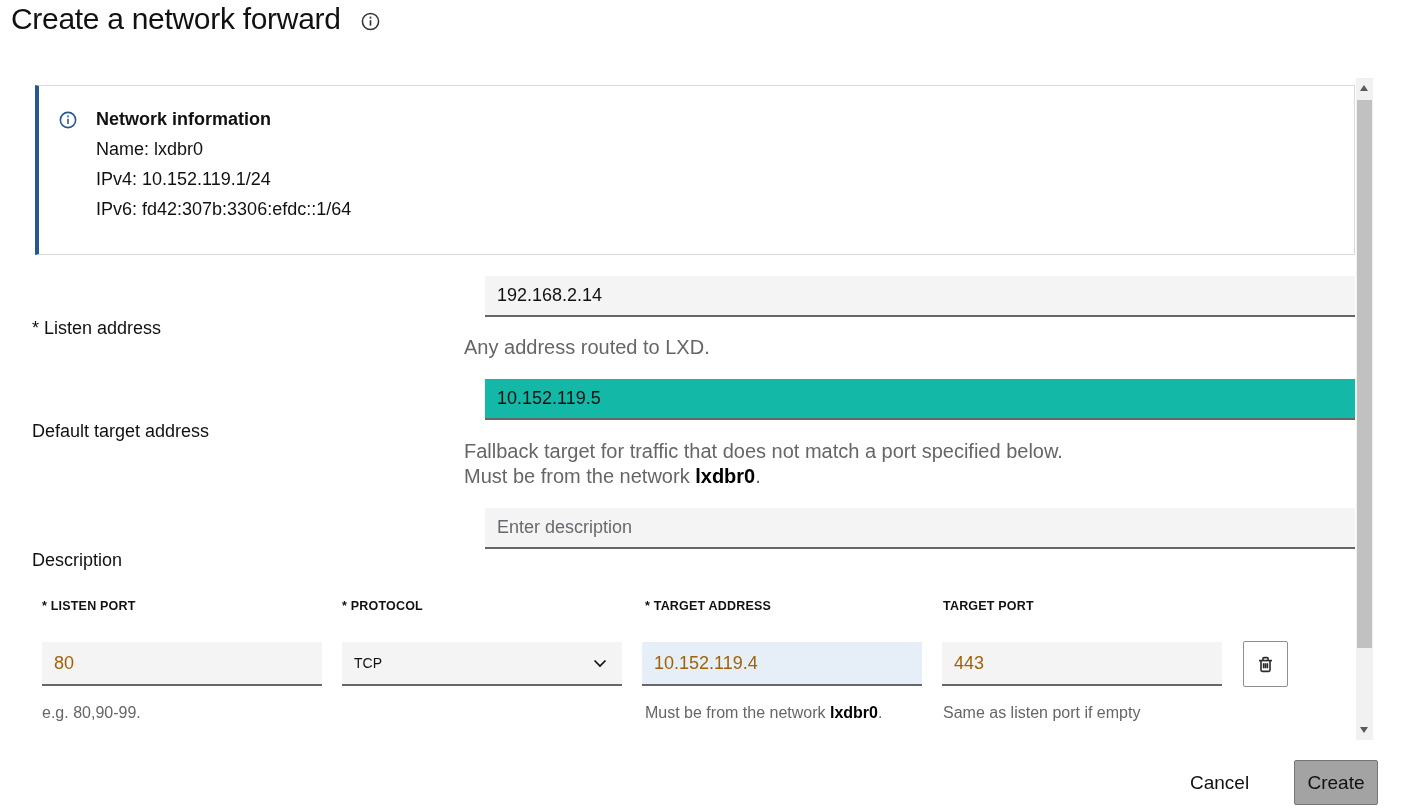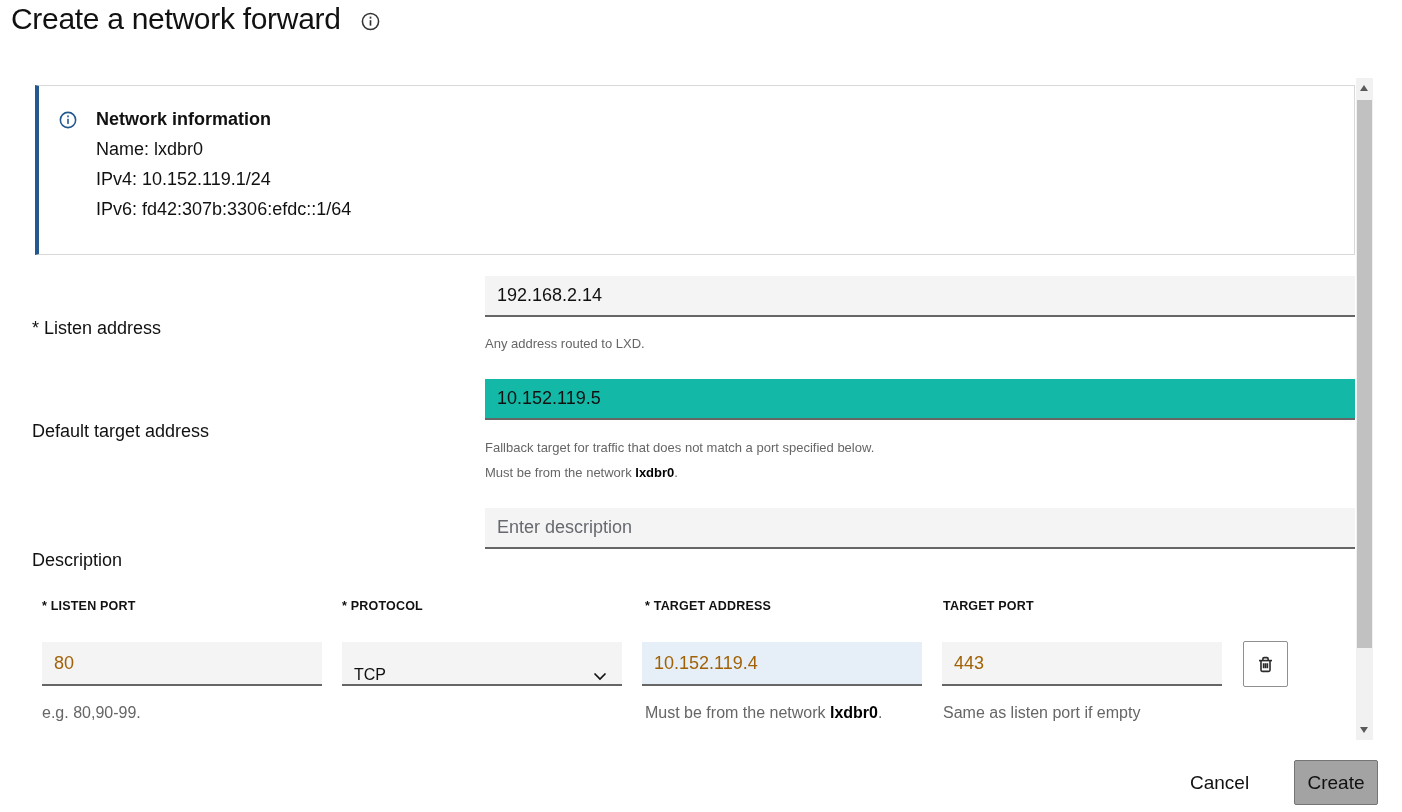--- a/index.html
+++ b/index.html
@@ -15,28 +15,28 @@
   .notification { position: absolute; left: 35px; top: 85px; width: 1320px; height: 170px; background: #fff; border: 1px solid #d9d9d9; border-left: 4px solid #24598f; }
   .notif-icon { position: absolute; left: 20px; top: 25px; color: #24598f; display: inline-flex; }
   .notif-content { position: absolute; left: 57px; top: 18px; font-size: 18px; line-height: 30px; }
   .notif-title { font-weight: 700; }
 
   
   .flabel { position: absolute; left: 32px; font-size: 18px; color: #111; margin-top: 32px; }
   .finput { position: absolute; left: 485px; width: 870px; height: 41px; border: 0; border-bottom: 2px solid #666; background: #f4f4f4; font-family: "Liberation Sans", sans-serif; font-size: 18px; color: #111; padding: 0 12px; outline: none; }
   .finput.blue { background: #14b8a6; }
   .finput::placeholder { color: #66696e; opacity: 1; }
-  .fhelp { position: absolute; left: 485px; font-size: 13px; color: #666; }
+  .fhelp { position: absolute; left: 464px; font-size: 20px; color: #666; }
   .fhelp b, .thelp b { color: #000000; font-weight: 700; }
 
   
   .thead { position: absolute; font-size: 12.5px; font-weight: 700; letter-spacing: 0.2px; color: #111; }
   .tinput { position: absolute; top: 642px; width: 280px; height: 44px; border: 0; border-bottom: 2px solid #666; background: #f4f4f4; font-family: "Liberation Sans", sans-serif; font-size: 18px; color: #a16207; padding: 0 12px; outline: none; }
   .tinput.blue { background: #e6eff8; }
-  .select-box { position: absolute; top: 642px; left: 342px; width: 280px; height: 44px; border-bottom: 2px solid #666; background: #f4f4f4; font-size: 16px; color: #111; display: flex; align-items: flex-end; justify-content: space-between; padding: 0 14px 0 12px; cursor: pointer; }
+  .select-box { position: absolute; top: 642px; left: 342px; width: 280px; height: 44px; border-bottom: 2px solid #666; background: #f4f4f4; font-size: 14px; color: #111; display: flex; align-items: center; justify-content: space-between; padding: 0 14px 0 12px; cursor: pointer; }
   .thelp { position: absolute; top: 704px; font-size: 16px; color: #666; }
   .trash-btn { position: absolute; left: 1243px; top: 641px; width: 45px; height: 46px; background: #fff; border: 1px solid #8f8f8f; border-radius: 2px; display: flex; align-items: center; justify-content: center; cursor: pointer; color: #2b2b2b; }
 
   
   .scrollbar { position: absolute; left: 1356px; top: 78px; width: 17px; height: 662px; background: #f1f1f1; }
   .sb-thumb { position: absolute; left: 1px; top: 22px; width: 15px; height: 548px; background: #c1c1c1; }
   .sb-arrow { position: absolute; left: 4px; width: 0; height: 0; border-left: 4.5px solid transparent; border-right: 4.5px solid transparent; }
   .sb-arrow.up { top: 7px; border-bottom: 6px solid #5a5a5a; }
   .sb-arrow.down { bottom: 7px; border-top: 6px solid #5a5a5a; }
 

